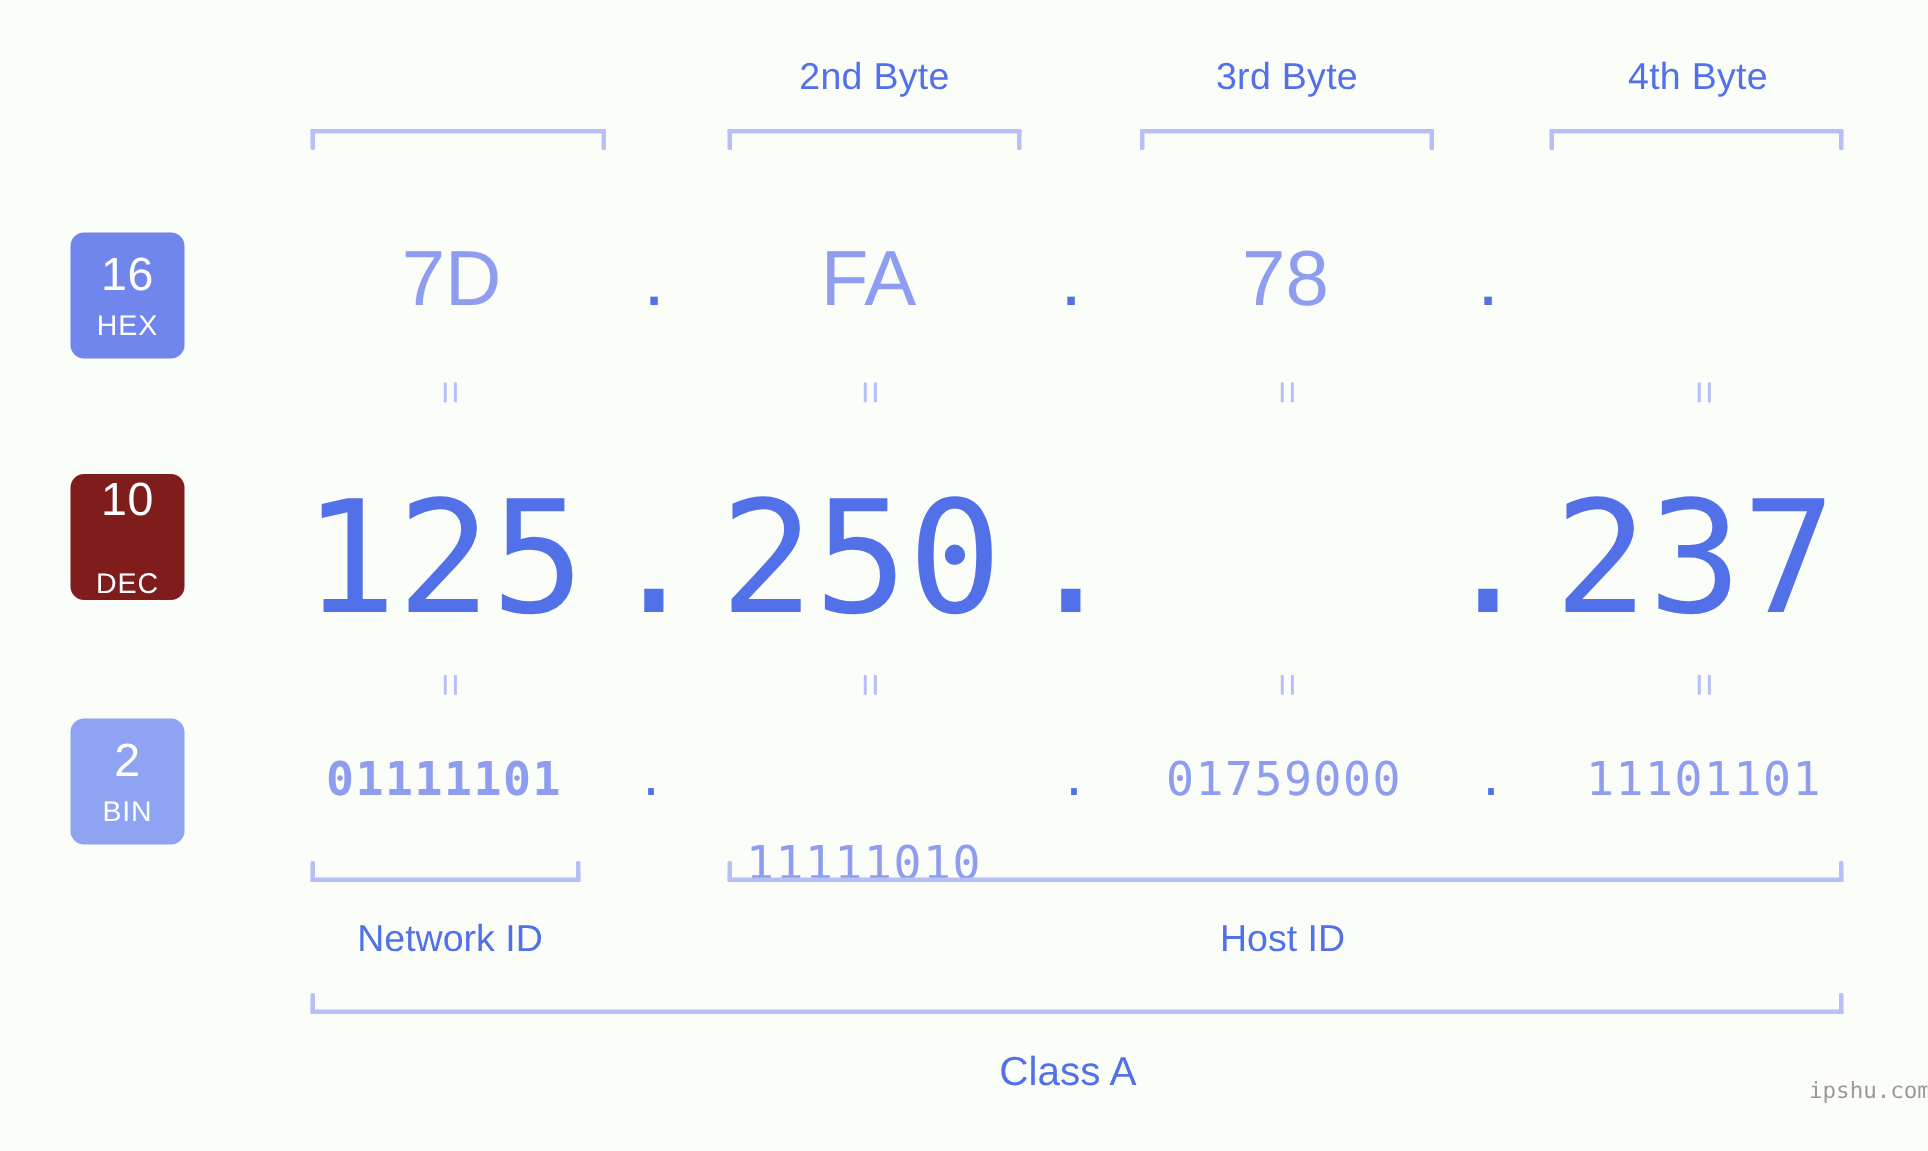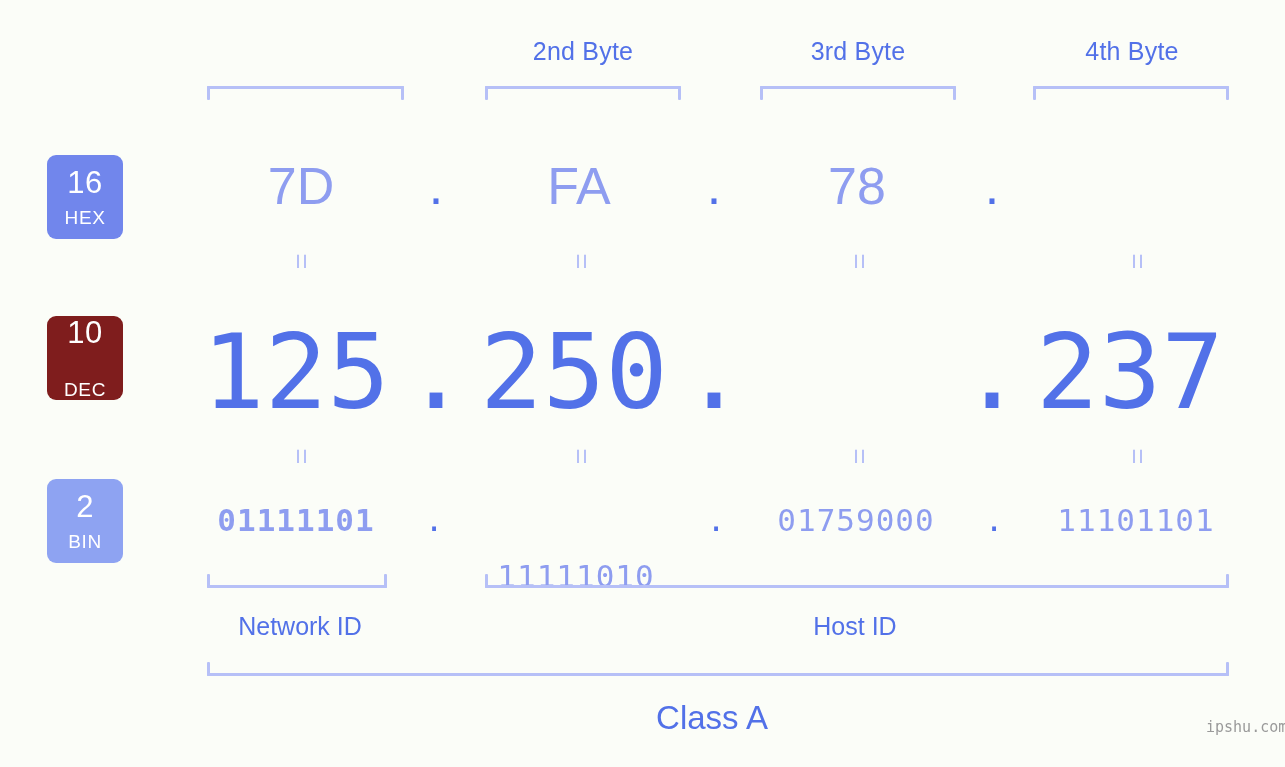--- a/index.html
+++ b/index.html
@@ -109,21 +109,21 @@
   .id-label {
     position:absolute;
     color:#5271E8;
     font-size:25px;
     text-align:center;
     white-space:nowrap;
   }
   .class-label {
     position:absolute;
     color:#5271E8;
-    font-size:33px;
+    font-size:27px;
     text-align:center;
     white-space:nowrap;
   }
 
   
   .watermark {
     position:absolute;
     color:#9A9A9A;
     font-size:15px;
     font-family:"DejaVu Sans Mono", monospace;

